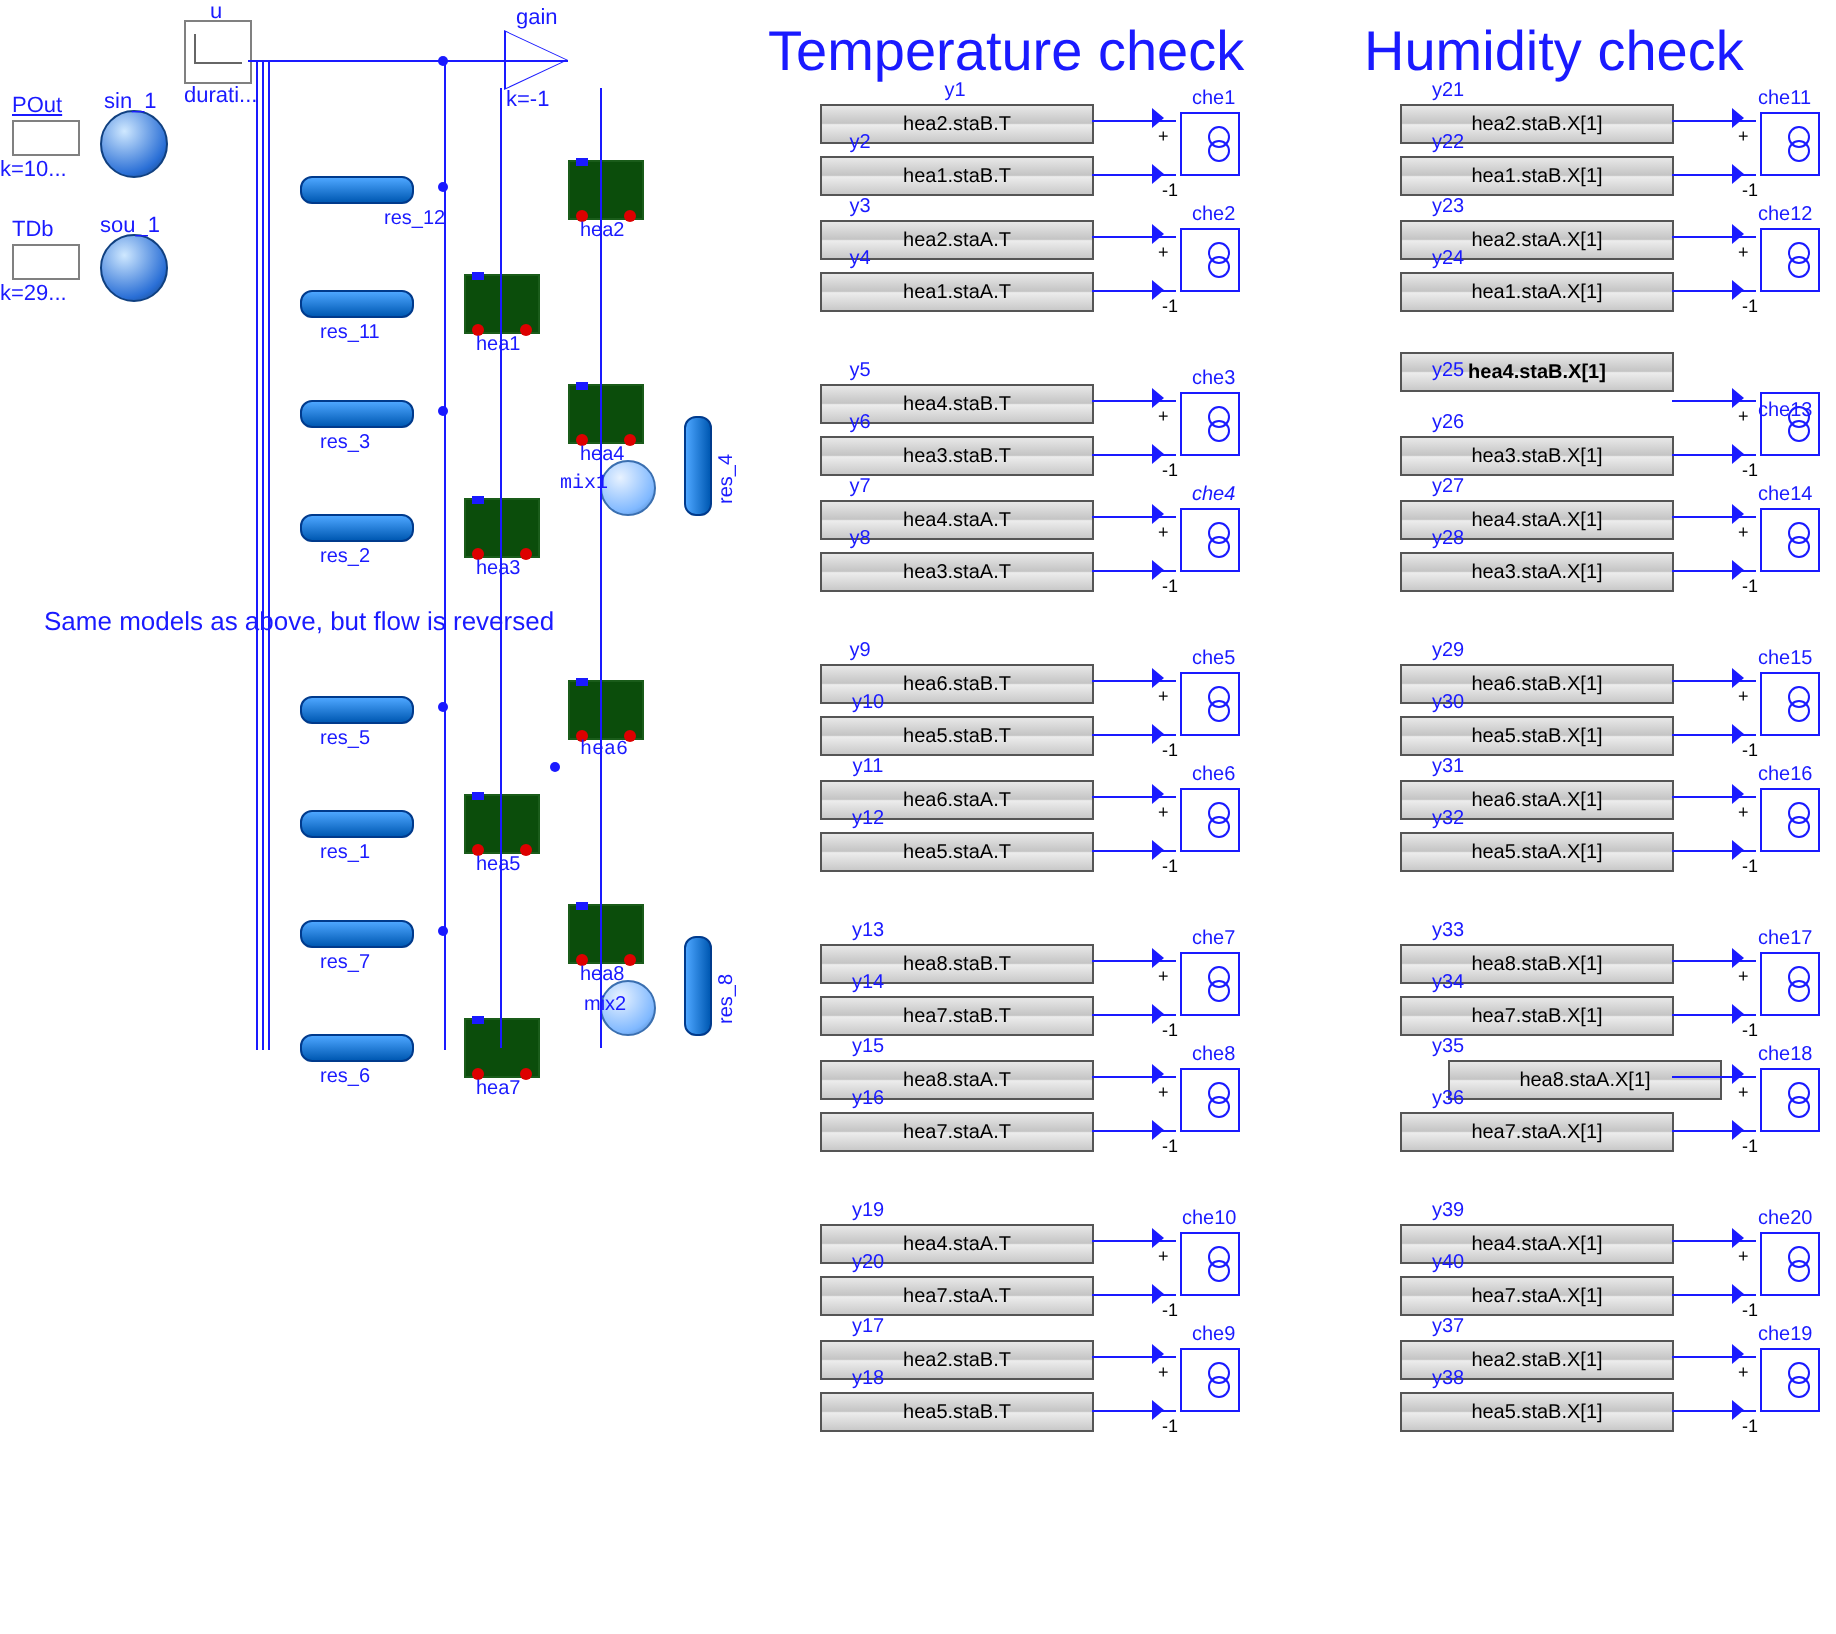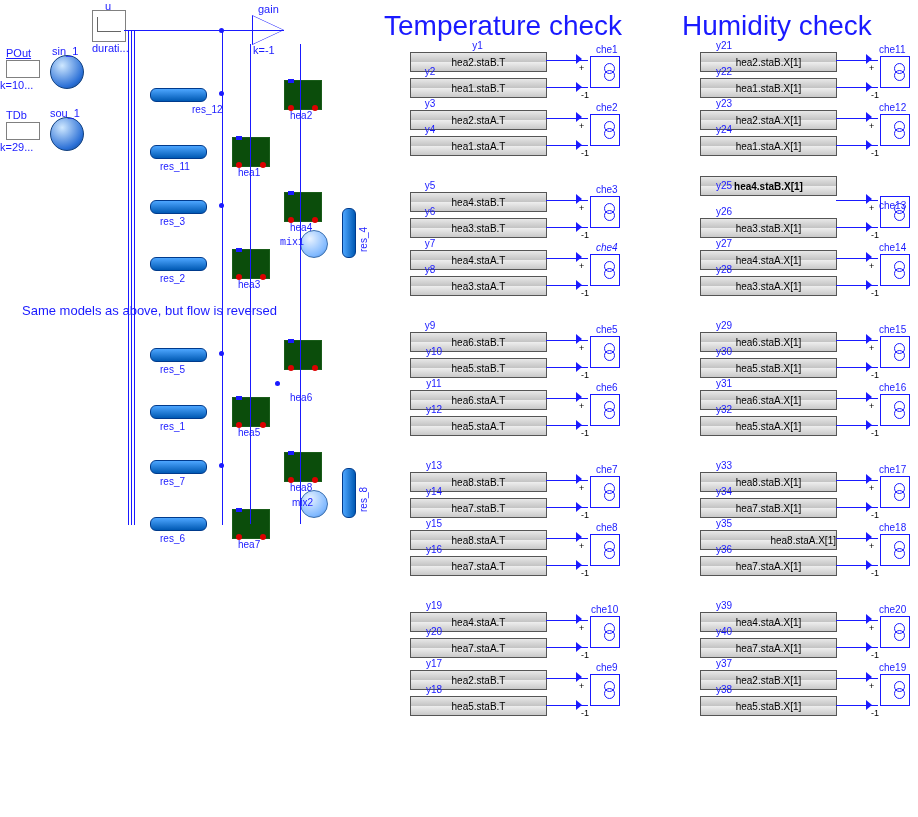--- a/index.html
+++ b/index.html
@@ -115,21 +115,21 @@
 
 <div class="vres" style="left:342px;top:208px;"></div>
 <div class="vres-lbl" style="left:358px;top:252px;">res_4</div>
 
 <div class="res" style="left:150px;top:348px;"></div>
 <div class="res-lbl" style="left:160px;top:364px;">res_5</div>
 
 <div class="hea" style="left:284px;top:340px;">
       <div class="hea-top"></div>
     </div>
-<div class="hea-lbl" style="left:290px;top:392px;">hea6</div>
+<div class="hea-lbl" style="left:290px;top:370px;font-family:Liberation Mono, monospace;">hea6</div>
 
 <div class="res" style="left:150px;top:405px;"></div>
 <div class="res-lbl" style="left:160px;top:421px;">res_1</div>
 
 <div class="hea" style="left:232px;top:397px;">
       <div class="hea-top"></div>
     </div>
 <div class="hea-lbl" style="left:238px;top:427px;">hea5</div>
 
 <div class="res" style="left:150px;top:460px;"></div>
@@ -455,21 +455,21 @@
 <div class="rexp-lbl" style="left:700px;top:486px;width:48px">y34</div>
 <div class="chk" style="left:880px;top:476px;"></div>
 <div class="chk-lbl" style="left:879px;top:464px;">che17</div>
 <div class="chk-tri" style="left:866px;top:474px"></div>
 <div class="chk-tri" style="left:866px;top:502px"></div>
 <div class="hwire" style="left:836px;top:480px;width:42px"></div>
 <div class="hwire" style="left:836px;top:507px;width:42px"></div>
 <div class="plusmin" style="left:869px;top:483px">+</div>
 <div class="plusmin" style="left:871px;top:510px">-1</div>
 
-<div class="rexp" style="left:700px;top:530px;justify-content:flex-end;">
+<div class="rexp" style="left:724px;top:530px;">
       <span>hea8.staA.X[1]</span>
     </div>
 <div class="rexp-lbl" style="left:700px;top:518px;width:48px">y35</div>
 <div class="rexp" style="left:700px;top:556px;">
       <span>hea7.staA.X[1]</span>
     </div>
 <div class="rexp-lbl" style="left:700px;top:544px;width:48px">y36</div>
 <div class="chk" style="left:880px;top:534px;"></div>
 <div class="chk-lbl" style="left:879px;top:522px;">che18</div>
 <div class="chk-tri" style="left:866px;top:532px"></div>

